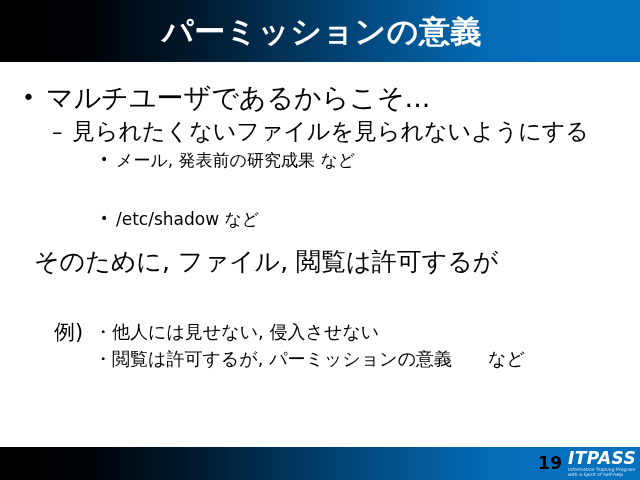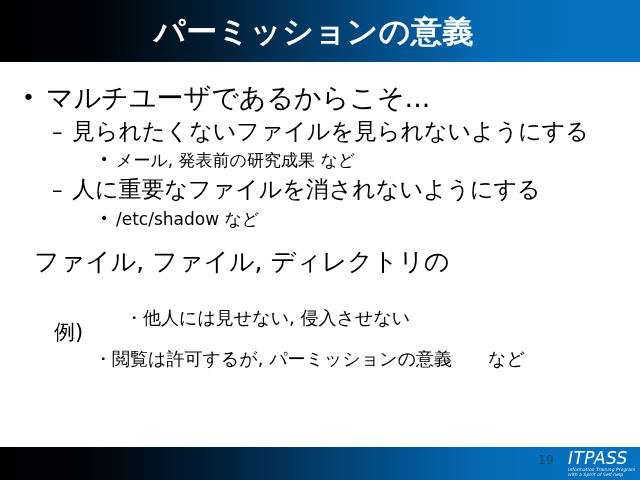--- a/index.html
+++ b/index.html
@@ -29,21 +29,21 @@
         #000000 0%,
         #000307 14%,
         #011d33 33%,
         #02477c 56%,
         #046ab4 76%,
         #0570be 88%,
         #0571bf 100%);
   }
   .title-text {
     position: absolute;
-    left: 8px;
+    left: 16px;
     top: 0;
     width: 612px;
     height: 62px;
     line-height: 62px;
     text-align: center;
     color: #ffffff;
     font-size: 31px;
     font-weight: bold;
     letter-spacing: 0.5px;
     white-space: nowrap;
@@ -129,36 +129,36 @@
         #011e35 33%,
         #02487d 56%,
         #046ab4 76%,
         #0570be 88%,
         #0571bf 100%);
   }
   .page-number {
     position: absolute;
     left: 538px;
     top: 453px;
-    font-size: 12px;
-    font-weight: normal;
-    color: #0c4a6e;
+    font-size: 17px;
+    font-weight: bold;
+    color: #000000;
     letter-spacing: 0.3px;
   }
   .logo {
     position: absolute;
     left: 568px;
     top: 450px;
     width: 68px;
     text-align: left;
   }
   .logo-name {
     display: block;
     font-size: 17px;
-    font-weight: normal;
+    font-weight: bold;
     font-style: italic;
     color: #ffffff;
     letter-spacing: 0.4px;
     line-height: 17px;
   }
   .logo-tagline {
     display: block;
     font-size: 4.4px;
     font-style: italic;
     color: #e8eef5;
@@ -182,34 +182,31 @@
     </div>
 
     <div class="line lvl3" style="top: 87px;">
       <span class="bullet">•</span><span>メール, 発表前の研究成果 など</span>
     </div>
 
     <div class="line lvl2" style="top: 54px;">
       <span class="bullet">–</span><span>見られたくないファイルを見られないようにする</span>
     </div>
 
-    <div class="line lvl2" style="top: 112px;">
-      <span class="bullet">–</span><span>人に重要なファイルを消されないようにする</span>
-    </div>
 
     <div class="line lvl3" style="top: 146px;">
       <span class="bullet">•</span><span>/etc/shadow  など</span>
     </div>
 
-    <div class="line statement" style="top: 183px;">ファイル, ファイル, ディレクトリの</div>
+    <div class="line statement" style="top: 183px;">そのために, ファイル, 閲覧は許可するが</div>
 
 
     <div class="line example-label" style="top: 256px;">例)</div>
 
-    <div class="line example-line" style="top: 244px; margin-left: 31px;">・他人には見せない, 侵入させない</div>
+    <div class="line example-line" style="top: 258px;">・他人には見せない, 侵入させない</div>
 
     <div class="line example-line" style="top: 285px;">・閲覧は許可するが, パーミッションの意義　　など</div>
 
   </div>
 
   <div class="footer-bar"></div>
 
   <div class="page-number">19</div>
 
   <div class="logo">

